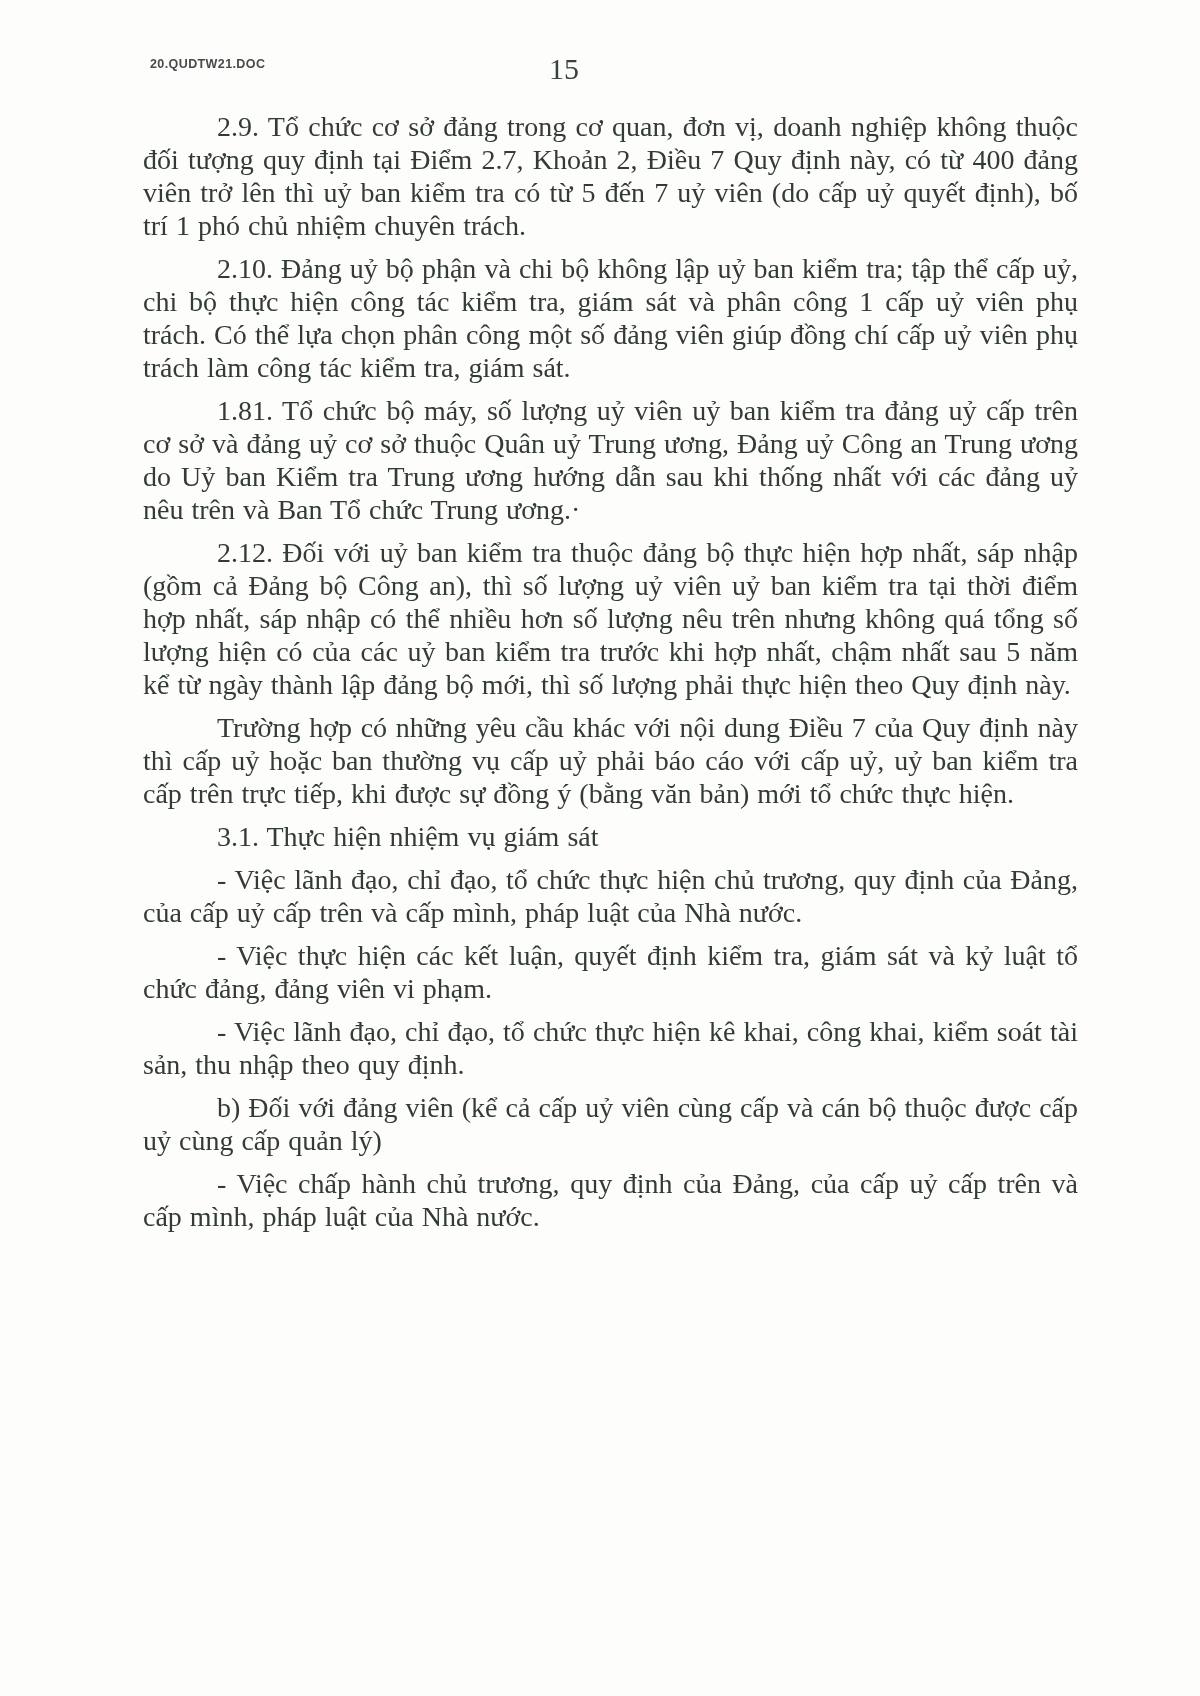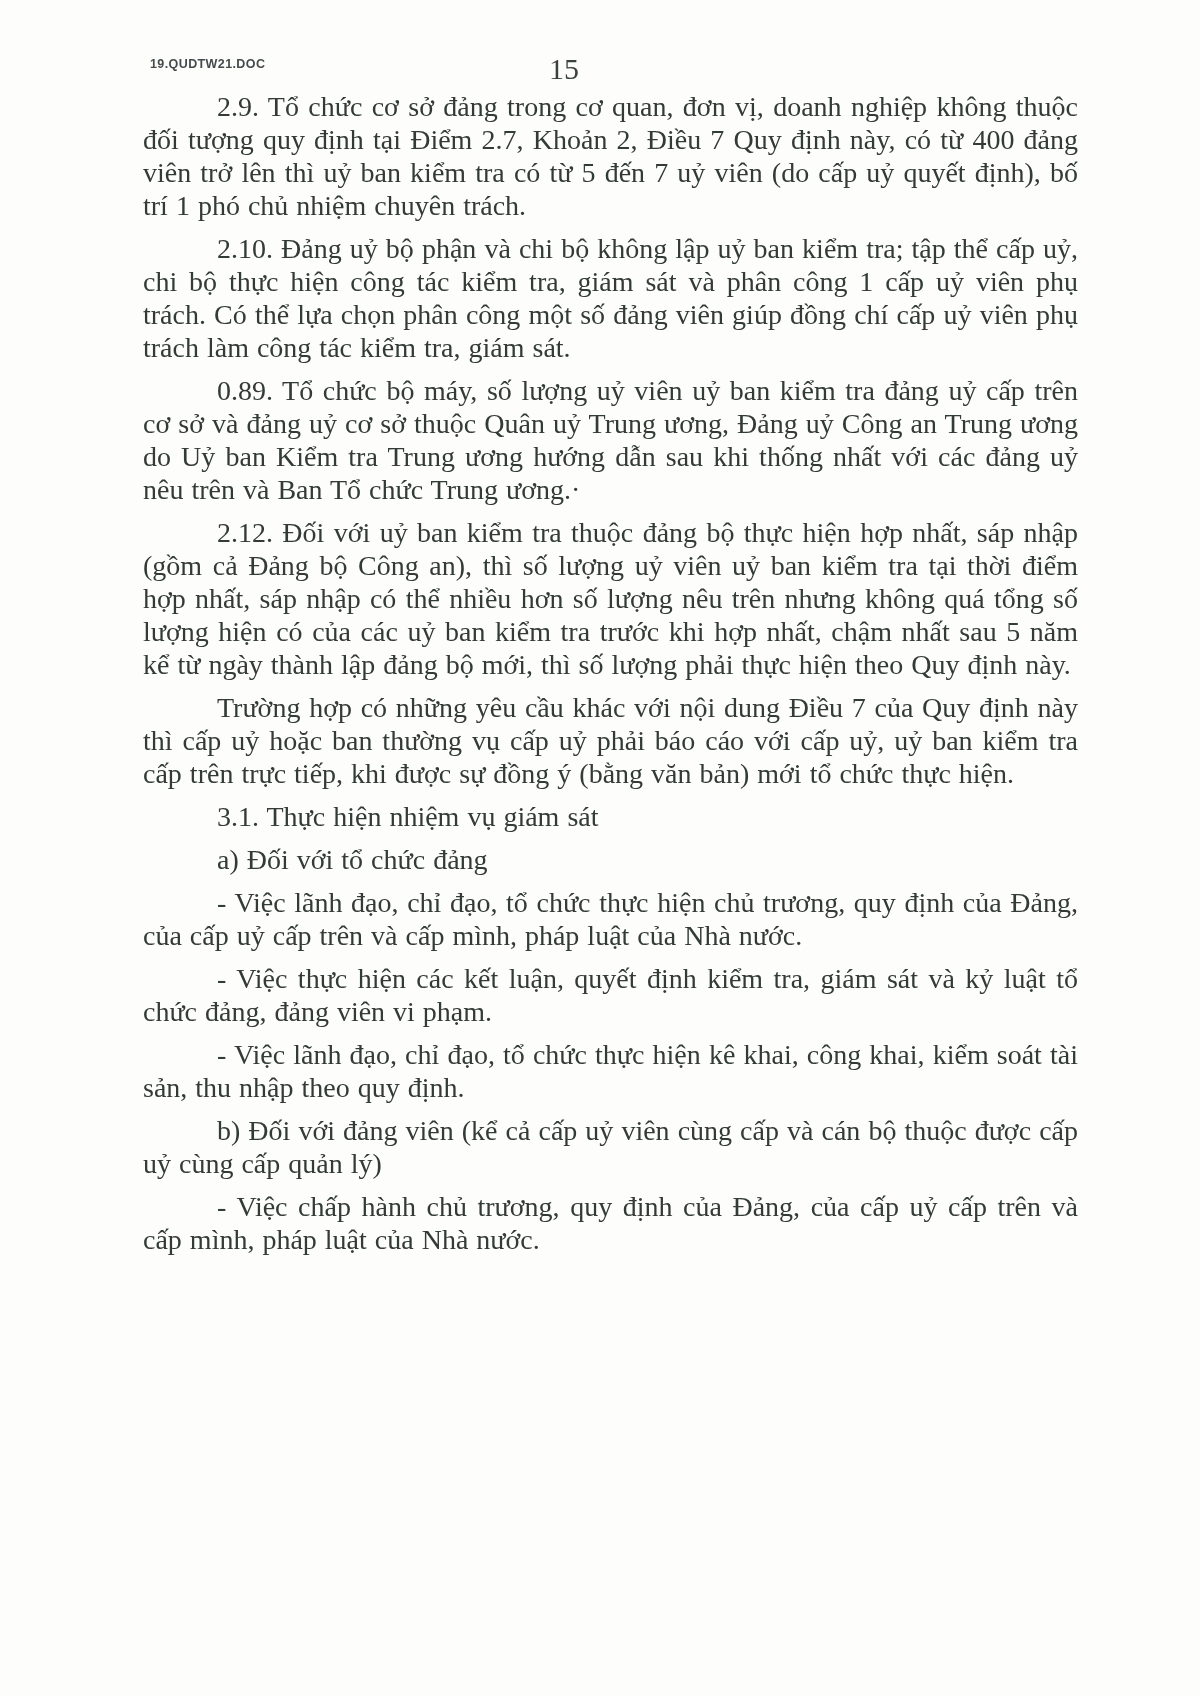--- a/index.html
+++ b/index.html
@@ -22,46 +22,45 @@
     font-family:"Liberation Sans", "DejaVu Sans", sans-serif;
     font-size:12.5px; font-weight:bold; letter-spacing:.4px;
     color: var(--ink-soft);
   }
   .page-number{
     position:absolute; top:40px; left:0; width:1128px;
     text-align:center;
     font-size:30px; color:#3a423e;margin-top:12px;
   }
   .content{
-    position:absolute; top:90px; left:0;
+    position:absolute; top:110px; left:0;
     width:1178px;
     padding: 0 100px 0 143px;
   }
   .content p{
     font-size:28px;
     line-height:33px;
     text-align:justify;
     text-indent:74px;
     margin: 0 0 10px 0;
     word-spacing:1px;
     hyphens:none;
   }
 </style>
 </head>
 <body>
 
-<div class="file-ref">19.QUDTW21.DOC</div>
+<div class="file-ref">20.QUDTW21.DOC</div>
 <div class="page-number">15</div>
 
 <div class="content">
   <p>2.9. Tổ chức cơ sở đảng trong cơ quan, đơn vị, doanh nghiệp không thuộc đối tượng quy định tại Điểm 2.7, Khoản 2, Điều 7 Quy định này, có từ 400 đảng viên trở lên thì uỷ ban kiểm tra có từ 5 đến 7 uỷ viên (do cấp uỷ quyết định), bố trí 1 phó chủ nhiệm chuyên trách.</p>
   <p>2.10. Đảng uỷ bộ phận và chi bộ không lập uỷ ban kiểm tra; tập thể cấp uỷ, chi bộ thực hiện công tác kiểm tra, giám sát và phân công 1 cấp uỷ viên phụ trách. Có thể lựa chọn phân công một số đảng viên giúp đồng chí cấp uỷ viên phụ trách làm công tác kiểm tra, giám sát.</p>
-  <p>0.89. Tổ chức bộ máy, số lượng uỷ viên uỷ ban kiểm tra đảng uỷ cấp trên cơ sở và đảng uỷ cơ sở thuộc Quân uỷ Trung ương, Đảng uỷ Công an Trung ương do Uỷ ban Kiểm tra Trung ương hướng dẫn sau khi thống nhất với các đảng uỷ nêu trên và Ban Tổ chức Trung ương.·</p>
+  <p>1.81. Tổ chức bộ máy, số lượng uỷ viên uỷ ban kiểm tra đảng uỷ cấp trên cơ sở và đảng uỷ cơ sở thuộc Quân uỷ Trung ương, Đảng uỷ Công an Trung ương do Uỷ ban Kiểm tra Trung ương hướng dẫn sau khi thống nhất với các đảng uỷ nêu trên và Ban Tổ chức Trung ương.·</p>
   <p>2.12. Đối với uỷ ban kiểm tra thuộc đảng bộ thực hiện hợp nhất, sáp nhập (gồm cả Đảng bộ Công an), thì số lượng uỷ viên uỷ ban kiểm tra tại thời điểm hợp nhất, sáp nhập có thể nhiều hơn số lượng nêu trên nhưng không quá tổng số lượng hiện có của các uỷ ban kiểm tra trước khi hợp nhất, chậm nhất sau 5 năm kể từ ngày thành lập đảng bộ mới, thì số lượng phải thực hiện theo Quy định này.</p>
   <p>Trường hợp có những yêu cầu khác với nội dung Điều 7 của Quy định này thì cấp uỷ hoặc ban thường vụ cấp uỷ phải báo cáo với cấp uỷ, uỷ ban kiểm tra cấp trên trực tiếp, khi được sự đồng ý (bằng văn bản) mới tổ chức thực hiện.</p>
   <p>3.1. Thực hiện nhiệm vụ giám sát</p>
-  <p>a) Đối với tổ chức đảng</p>
   <p>- Việc lãnh đạo, chỉ đạo, tổ chức thực hiện chủ trương, quy định của Đảng, của cấp uỷ cấp trên và cấp mình, pháp luật của Nhà nước.</p>
   <p>- Việc thực hiện các kết luận, quyết định kiểm tra, giám sát và kỷ luật tổ chức đảng, đảng viên vi phạm.</p>
   <p>- Việc lãnh đạo, chỉ đạo, tổ chức thực hiện kê khai, công khai, kiểm soát tài sản, thu nhập theo quy định.</p>
   <p>b) Đối với đảng viên (kể cả cấp uỷ viên cùng cấp và cán bộ thuộc được cấp uỷ cùng cấp quản lý)</p>
   <p>- Việc chấp hành chủ trương, quy định của Đảng, của cấp uỷ cấp trên và cấp mình, pháp luật của Nhà nước.</p>
 </div>
 
 </body></html>

